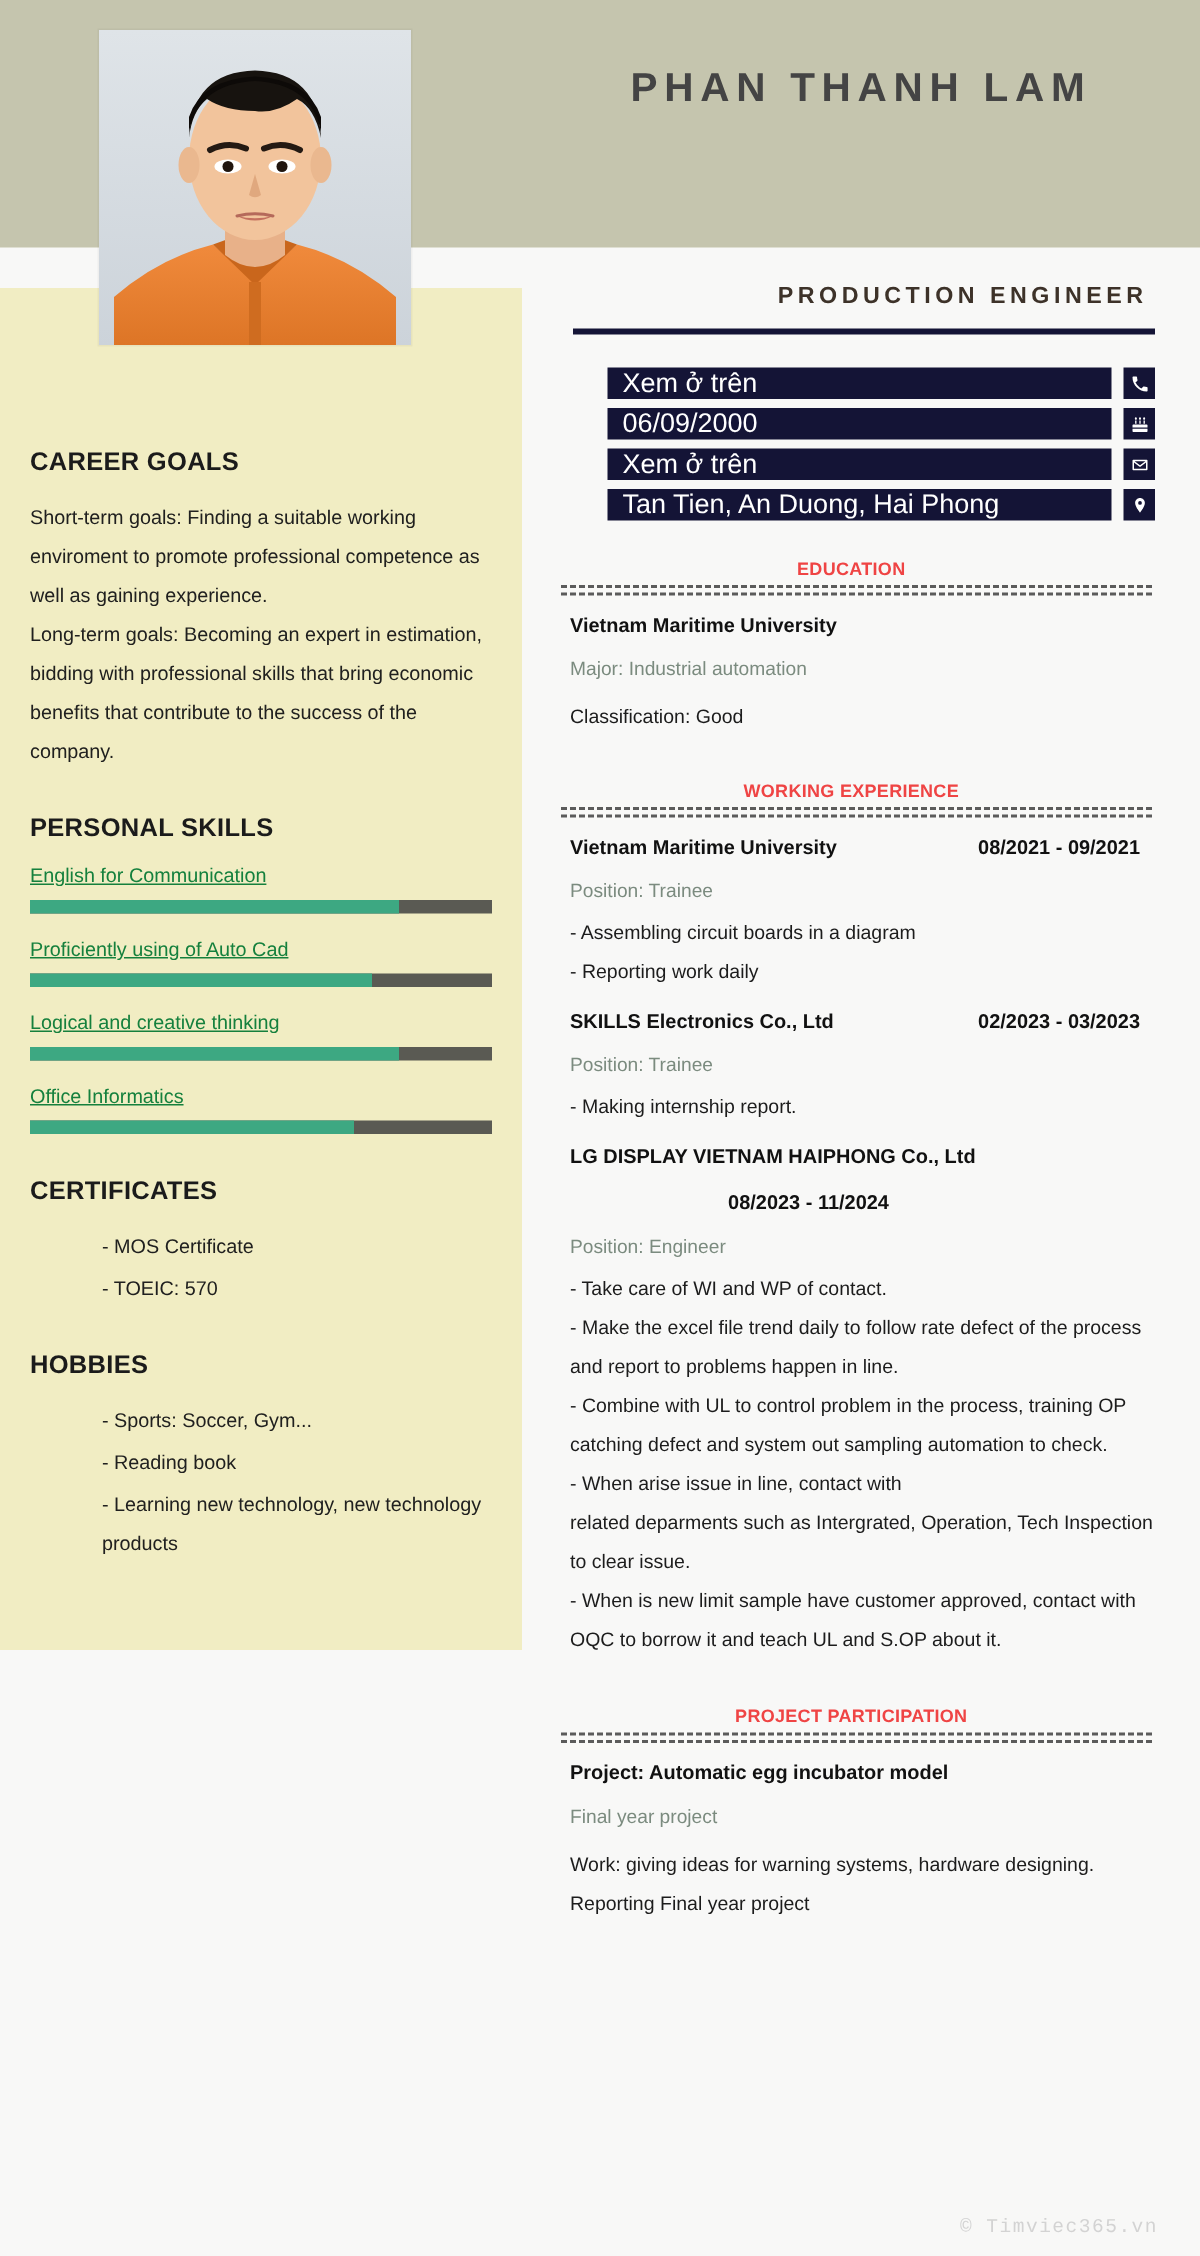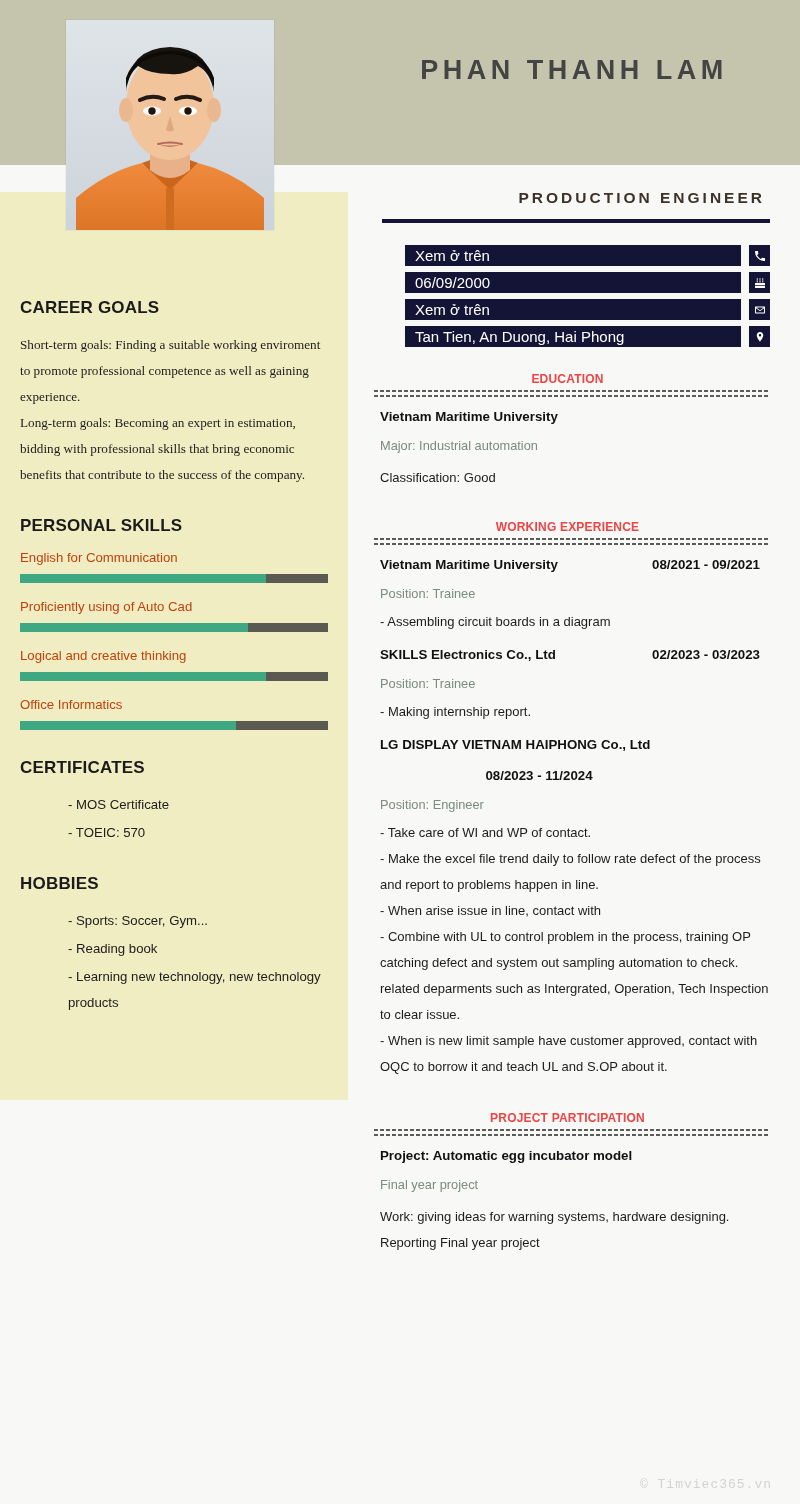--- a/index.html
+++ b/index.html
@@ -22,21 +22,21 @@
 
   
   .header-band {
     position: absolute;
     left: 0; top: 0;
     width: 800px; height: 165px;
     background: #c5c5ae;
   }
   .header-name {
     position: absolute;
-    left: 348px; top: 12px;
+    left: 348px; top: 0;
     width: 452px; height: 116px;
     display: flex;
     align-items: center;
     justify-content: center;
     font-size: 27px;
     font-weight: bold;
     letter-spacing: 4.5px;
     color: #444444;
     text-align: center;
   }
@@ -57,36 +57,36 @@
     letter-spacing: .2px;
     margin-top: 28px;
     margin-bottom: 14px;
   }
   .side-heading.first { margin-top: 106px; }
 
   .side-para {
     font-size: 13.2px;
     line-height: 26px;
     color: #20201f;
-    font-family: Liberation Serif, serif;
   }
 
   .side-line {
     font-size: 13.2px;
     line-height: 26px;
     color: #20201f;
     margin-left: 48px;
   }
 
   
   .skill { margin-bottom: 16px; }
   .skill-label {
     font-size: 13.2px;
-    color: #c2410c;
+    color: #15803d;
     margin-bottom: 9px;
+    text-decoration: underline;
   }
   .skill-track {
     position: relative;
     width: 308px;
     height: 9px;
     background: #5a5a53;
   }
   .skill-fill {
     position: absolute;
     left: 0; top: 0;
@@ -136,21 +136,21 @@
     display: flex;
     align-items: center;
     gap: 8px;
     margin-bottom: 6px;
   }
   .contact-value {
     flex: 1;
     height: 21px;
     background: #141436;
     color: #ffffff;
-    font-size: 15px;
+    font-size: 18px;
     line-height: 21px;
     padding-left: 10px;
     white-space: nowrap;
     overflow: hidden;
   }
   .contact-icon {
     width: 21px; height: 21px;
     background: #141436;
     display: flex;
     align-items: center;
@@ -405,20 +405,21 @@
       <div class="section-rule"></div>
       <div id="experience-list">
           <div class="entry">
             <div class="entry-head">
               <span class="org">Vietnam Maritime University</span>
               <span class="date">08/2021 - 09/2021</span>
             </div>
             <div class="entry-sub">Position: Trainee</div>
             <div class="entry-body">
               <div>- Assembling circuit boards in a diagram</div>
+              <div>- Reporting work daily</div>
             </div>
           </div>
           <div class="entry">
             <div class="entry-head">
               <span class="org">SKILLS Electronics Co., Ltd</span>
               <span class="date">02/2023 - 03/2023</span>
             </div>
             <div class="entry-sub">Position: Trainee</div>
             <div class="entry-body">
               <div>- Making internship report.</div>
@@ -426,22 +427,22 @@
           </div>
           <div class="entry">
             <div class="entry-head">
               <span class="org">LG DISPLAY VIETNAM HAIPHONG Co., Ltd</span>
             </div>
             <div class="entry-date-below">08/2023 - 11/2024</div>
             <div class="entry-sub">Position: Engineer</div>
             <div class="entry-body">
               <div>-  Take care of WI and WP of contact.</div>
               <div>- Make the excel file trend daily to follow rate defect of the process and report to problems happen in line.</div>
+              <div>- Combine with UL to control problem in the process, training OP catching defect and system out sampling automation to check.</div>
               <div>- When arise issue in line, contact with</div>
-              <div>- Combine with UL to control problem in the process, training OP catching defect and system out sampling automation to check.</div>
               <div>related deparments such as Intergrated, Operation, Tech Inspection to clear issue.</div>
               <div>- When is new limit sample have customer approved, contact with OQC to borrow it and teach UL and S.OP about it.</div>
             </div>
           </div>
         </div>
     </div>
 
     <div class="section" style="margin-top:28px">
       <div class="section-title">PROJECT PARTICIPATION</div>
       <div class="section-rule"></div>

